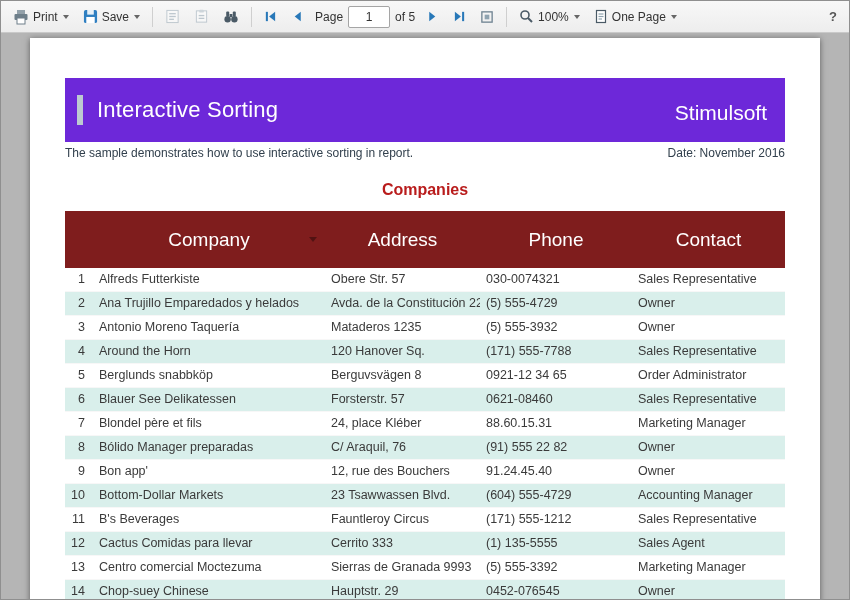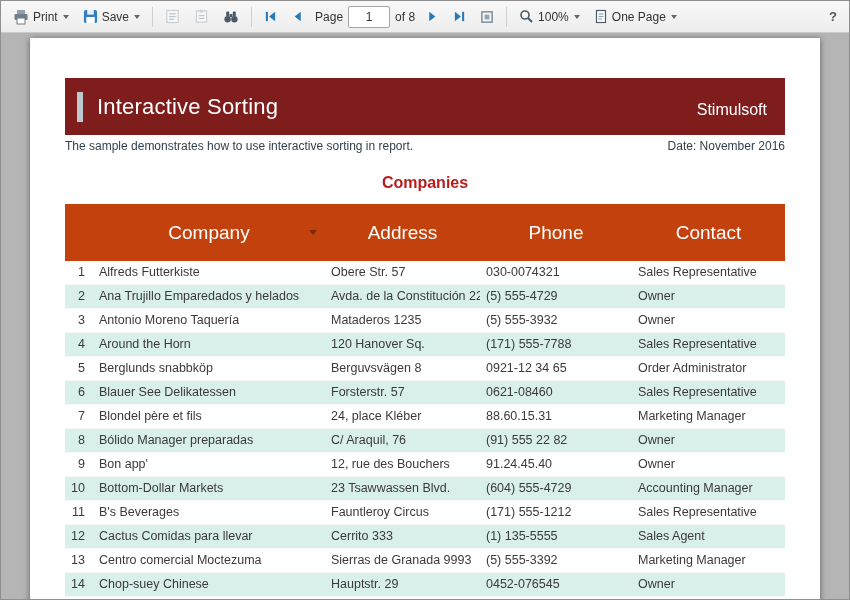--- a/index.html
+++ b/index.html
@@ -11,28 +11,28 @@
   .tb-label{color:#333;}
   .caret{width:0;height:0;border-left:3px solid transparent;border-right:3px solid transparent;border-top:4px solid #666;margin-left:1px;}
   .sep{width:1px;height:20px;background:#cfcfcf;margin:0 4px;flex:0 0 1px;}
   .tb-text{font-size:12px;color:#333;padding:0 3px;}
   .page-input{width:36px;height:18px;border:1px solid #a5a5a5;border-radius:2px;font-family:inherit;font-size:12px;text-align:center;color:#333;background:#fff;}
   .help{margin-left:auto;font-weight:bold;color:#555;font-size:13px;}
   .icon{display:inline-flex;align-items:center;justify-content:center;}
   
   .viewport{flex:1;background:#b5b5b5;overflow:hidden;position:relative;}
   .page{width:790px;margin:5px auto 0;background:#fff;box-shadow:0 1px 6px rgba(0,0,0,.5);height:1040px;box-sizing:border-box;padding:40px 35px 0;}
-  .band{height:57px;background:#7f1d1d;display:flex;align-items:center;color:#fff;}
+  .band{height:64px;background:#6d28d9;display:flex;align-items:center;color:#fff;}
   .accent{width:6px;height:30px;background:#bcc9d1;margin:0 14px 0 12px;flex:0 0 6px;}
   .band .title{font-size:22px;flex:1;letter-spacing:.2px;}
-  .band .brand{font-size:16px;padding-right:18px;margin-top:6px;}
+  .band .brand{font-size:21px;padding-right:18px;margin-top:6px;}
   .meta{display:flex;justify-content:space-between;margin-top:4px;font-size:12px;color:#32404d;}
   .table-title{text-align:center;color:#b91c1c;font-weight:bold;font-size:16px;margin:21px 0 12px;}
   table.companies{width:100%;border-collapse:collapse;table-layout:fixed;}
-  table.companies th{background:#c2410c;color:#fff;font-weight:400;font-size:19px;height:57px;text-align:center;position:relative;padding:0;}
+  table.companies th{background:#7f1d1d;color:#fff;font-weight:400;font-size:19px;height:57px;text-align:center;position:relative;padding:0;}
   table.companies td{font-size:12.5px;color:#3a3a3a;padding:4px 6px;line-height:15px;white-space:nowrap;overflow:hidden;border-bottom:1px solid rgba(0,0,0,.03);}
   table.companies td.num{text-align:right;padding-right:8px;}
   table.companies tbody tr:nth-child(even){background:#d9efeb;}
   .sort{position:absolute;right:8px;top:26px;width:0;height:0;border-left:4px solid transparent;border-right:4px solid transparent;border-top:5px solid rgba(0,0,0,.35);}
 </style>
 </head>
 <body>
 
 <div class="app">
 
@@ -111,21 +111,21 @@
     <button class="tb-btn">
       <span class="icon">
         <svg width="13" height="13" viewBox="0 0 14 14">
             <path d="M10.5 2 L4 7 L10.5 12 Z" fill="#2878b8"></path>
           </svg>
       </span>
     </button>
 
     <span class="tb-text">Page</span>
     <input class="page-input" type="text" value="1" style="">
-    <span class="tb-text">of 8</span>
+    <span class="tb-text">of 5</span>
 
     <button class="tb-btn">
       <span class="icon">
         <svg width="13" height="13" viewBox="0 0 14 14">
             <path d="M3.5 2 L10 7 L3.5 12 Z" fill="#2878b8"></path>
           </svg>
       </span>
     </button>
     <button class="tb-btn">
       <span class="icon">

